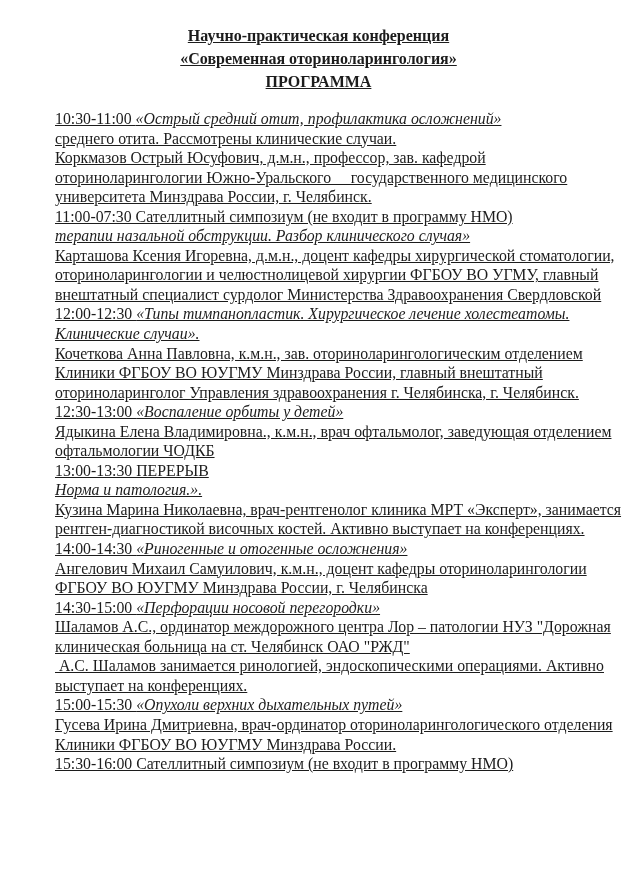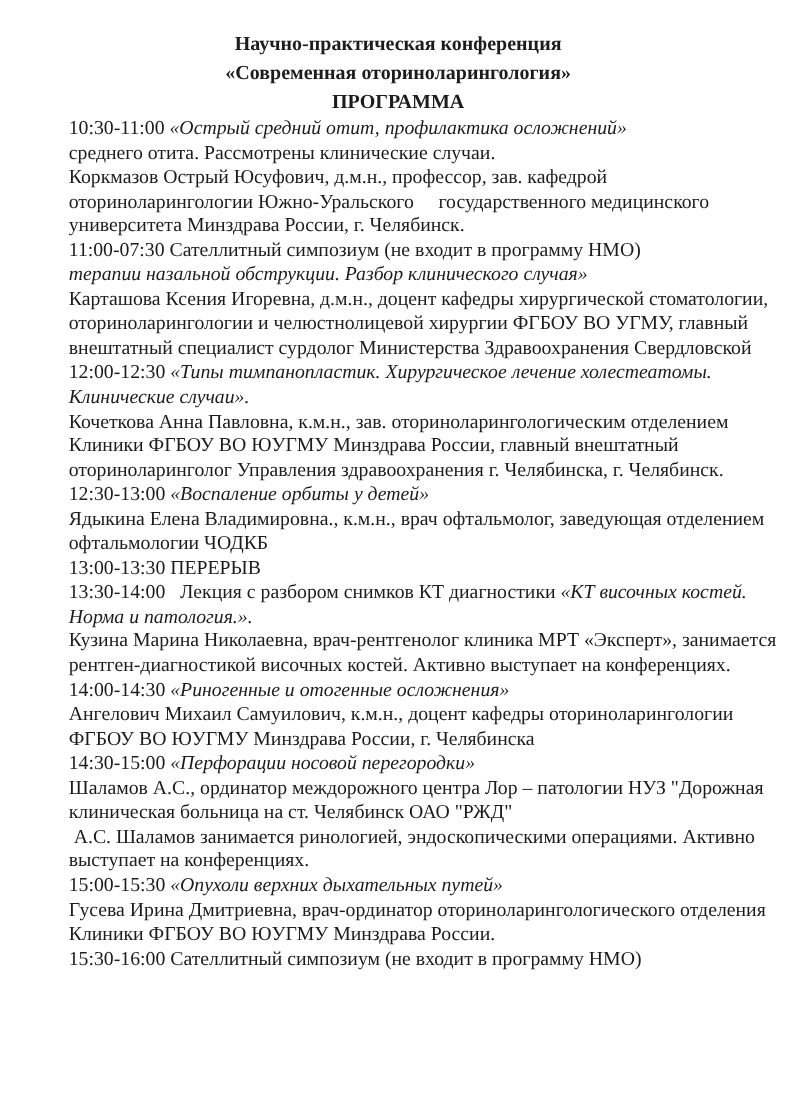--- a/index.html
+++ b/index.html
@@ -12,31 +12,33 @@
     height: 887px;
     overflow: hidden;
     font-family: "Liberation Serif", serif;
     color: #1c1c1c;
   }
   .page {
     box-sizing: border-box;
     width: 632px;
     height: 887px;
     padding: 24px 50px 0 55px;
+    text-decoration: underline;
   }
   .doc-header {
     text-align: center;
     font-weight: bold;
     font-size: 16px;
     line-height: 23px;
   }
   .doc-header .hline {
     white-space: pre;
   }
   .program {
+    margin-top: 16px;
     font-size: 15.8px;
     line-height: 19.55px;
   }
   .line {
     white-space: pre;
   }
   .it {
     font-style: italic;
   }
 </style>
@@ -62,21 +64,20 @@
       <div class="line"><span class="rm">внештатный специалист сурдолог Министерства Здравоохранения Свердловской</span></div>
       <div class="line"><span class="rm">12:00-12:30 </span><span class="it">«Типы тимпанопластик. Хирургическое лечение холестеатомы.</span></div>
       <div class="line"><span class="it">Клинические случаи».</span></div>
       <div class="line"><span class="rm">Кочеткова Анна Павловна, к.м.н., зав. оториноларингологическим отделением</span></div>
       <div class="line"><span class="rm">Клиники ФГБОУ ВО ЮУГМУ Минздрава России, главный внештатный</span></div>
       <div class="line"><span class="rm">оториноларинголог Управления здравоохранения г. Челябинска, г. Челябинск.</span></div>
       <div class="line"><span class="rm">12:30-13:00 </span><span class="it">«Воспаление орбиты у детей»</span></div>
       <div class="line"><span class="rm">Ядыкина Елена Владимировна., к.м.н., врач офтальмолог, заведующая отделением</span></div>
       <div class="line"><span class="rm">офтальмологии ЧОДКБ</span></div>
       <div class="line"><span class="rm">13:00-13:30 ПЕРЕРЫВ</span></div>
-      <div class="line"><span class="rm">13:30-14:00   Лекция с разбором снимков КТ диагностики </span><span class="it">«КТ височных костей.</span></div>
       <div class="line"><span class="it">Норма и патология.».</span></div>
       <div class="line"><span class="rm">Кузина Марина Николаевна, врач-рентгенолог клиника МРТ «Эксперт», занимается</span></div>
       <div class="line"><span class="rm">рентген-диагностикой височных костей. Активно выступает на конференциях.</span></div>
       <div class="line"><span class="rm">14:00-14:30 </span><span class="it">«Риногенные и отогенные осложнения»</span></div>
       <div class="line"><span class="rm">Ангелович Михаил Самуилович, к.м.н., доцент кафедры оториноларингологии</span></div>
       <div class="line"><span class="rm">ФГБОУ ВО ЮУГМУ Минздрава России, г. Челябинска</span></div>
       <div class="line"><span class="rm">14:30-15:00 </span><span class="it">«Перфорации носовой перегородки»</span></div>
       <div class="line"><span class="rm">Шаламов А.С., ординатор междорожного центра Лор – патологии НУЗ "Дорожная</span></div>
       <div class="line"><span class="rm">клиническая больница на ст. Челябинск ОАО "РЖД"</span></div>
       <div class="line"><span class="rm"> А.С. Шаламов занимается ринологией, эндоскопическими операциями. Активно</span></div>

